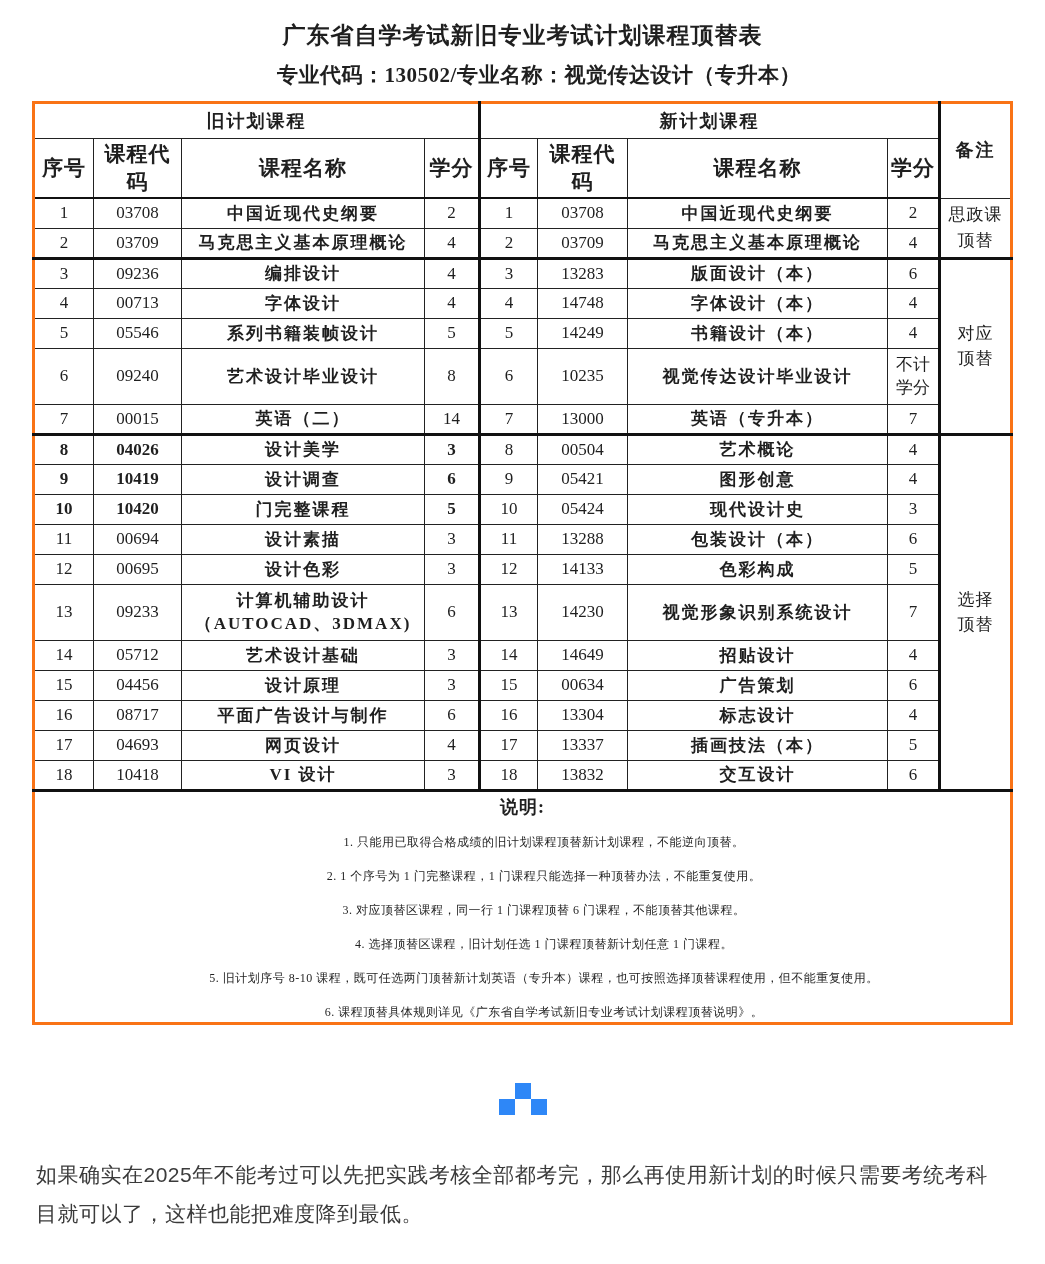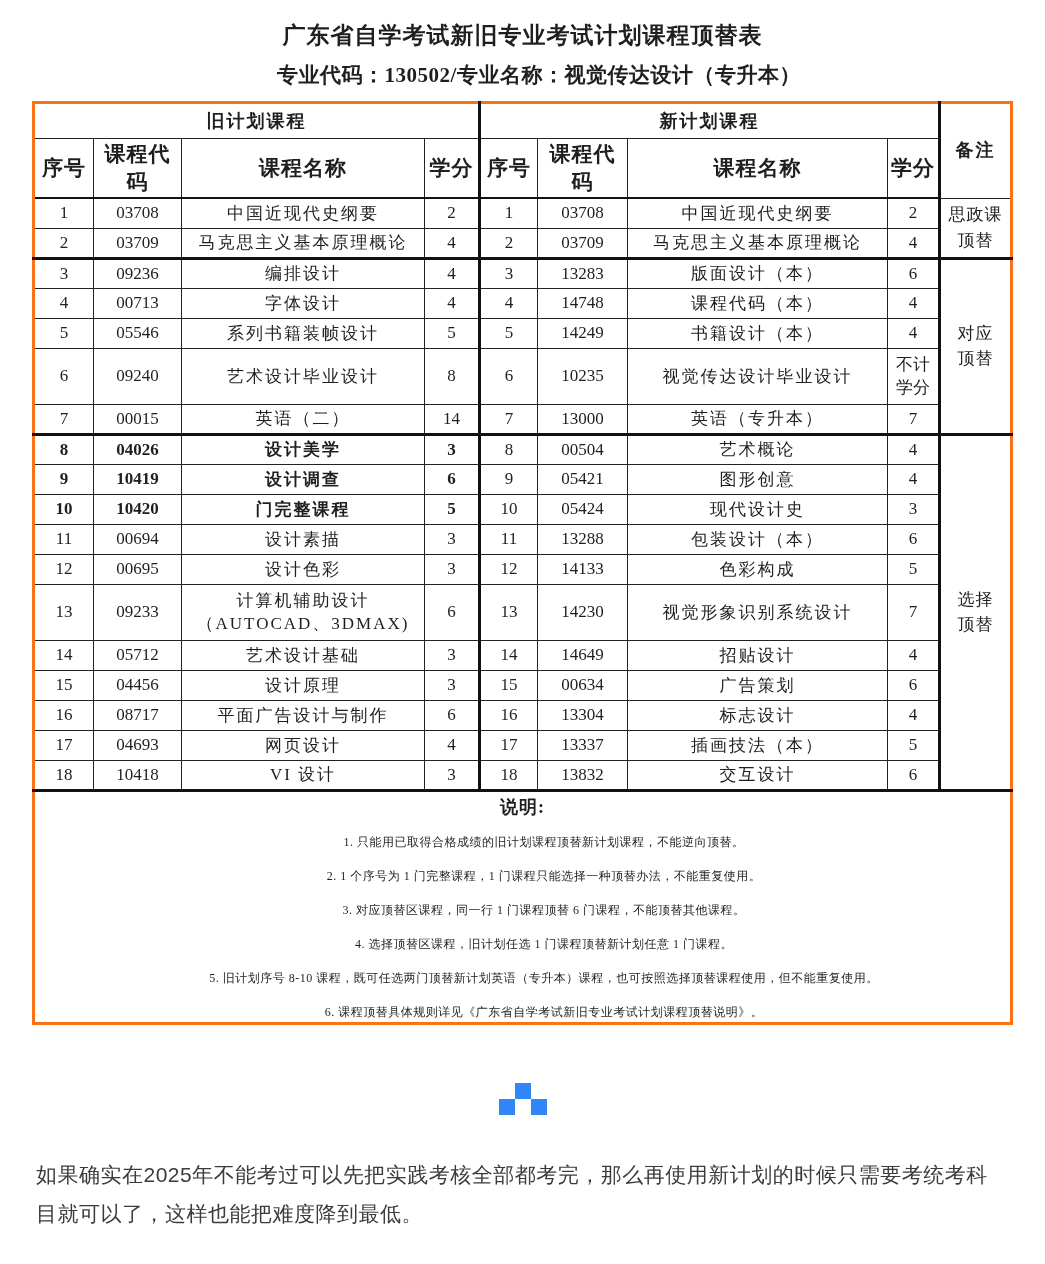--- a/index.html
+++ b/index.html
@@ -26,21 +26,21 @@
     border:1px solid #222;
     text-align:center;vertical-align:middle;
     font-size:17px;padding:1px 2px;
     overflow:hidden;
   }
   table.plan th{font-weight:bold;letter-spacing:1px;font-size:21px;}
   tr.grouphead th{font-size:18px;letter-spacing:2px;height:32px;}
   tr.colhead th{height:30px;border-bottom:2px solid #111;}
   tbody tr{height:30px;}
   tbody tr.tall{height:56px;}
-  td.name{letter-spacing:2px;}
+  td.name{letter-spacing:2px;font-weight:bold;}
   .nsec{border-left:3px solid #111 !important;}
   .remark{
     border-left:3px solid #111 !important;
     font-weight:normal;letter-spacing:1px;font-size:17px;line-height:1.5;
   }
   .rb-thick{border-bottom:3px solid #111 !important;}
   tr.bb td{border-bottom:3px solid #111;}
   td.b{font-weight:bold;}
   tr.notes-row td{border-top:3px solid #111;}
   td.notes-cell{
@@ -143,21 +143,21 @@
           <div>顶替</div>
         </td>
       </tr>
       <tr>
         <td>4</td>
         <td>00713</td>
         <td class="name">字体设计</td>
         <td>4</td>
         <td class="nsec">4</td>
         <td>14748</td>
-        <td class="name">课程代码（本）</td>
+        <td class="name">字体设计（本）</td>
         <td>4</td>
       </tr>
       <tr>
         <td>5</td>
         <td>05546</td>
         <td class="name">系列书籍装帧设计</td>
         <td>5</td>
         <td class="nsec">5</td>
         <td>14249</td>
         <td class="name">书籍设计（本）</td>

